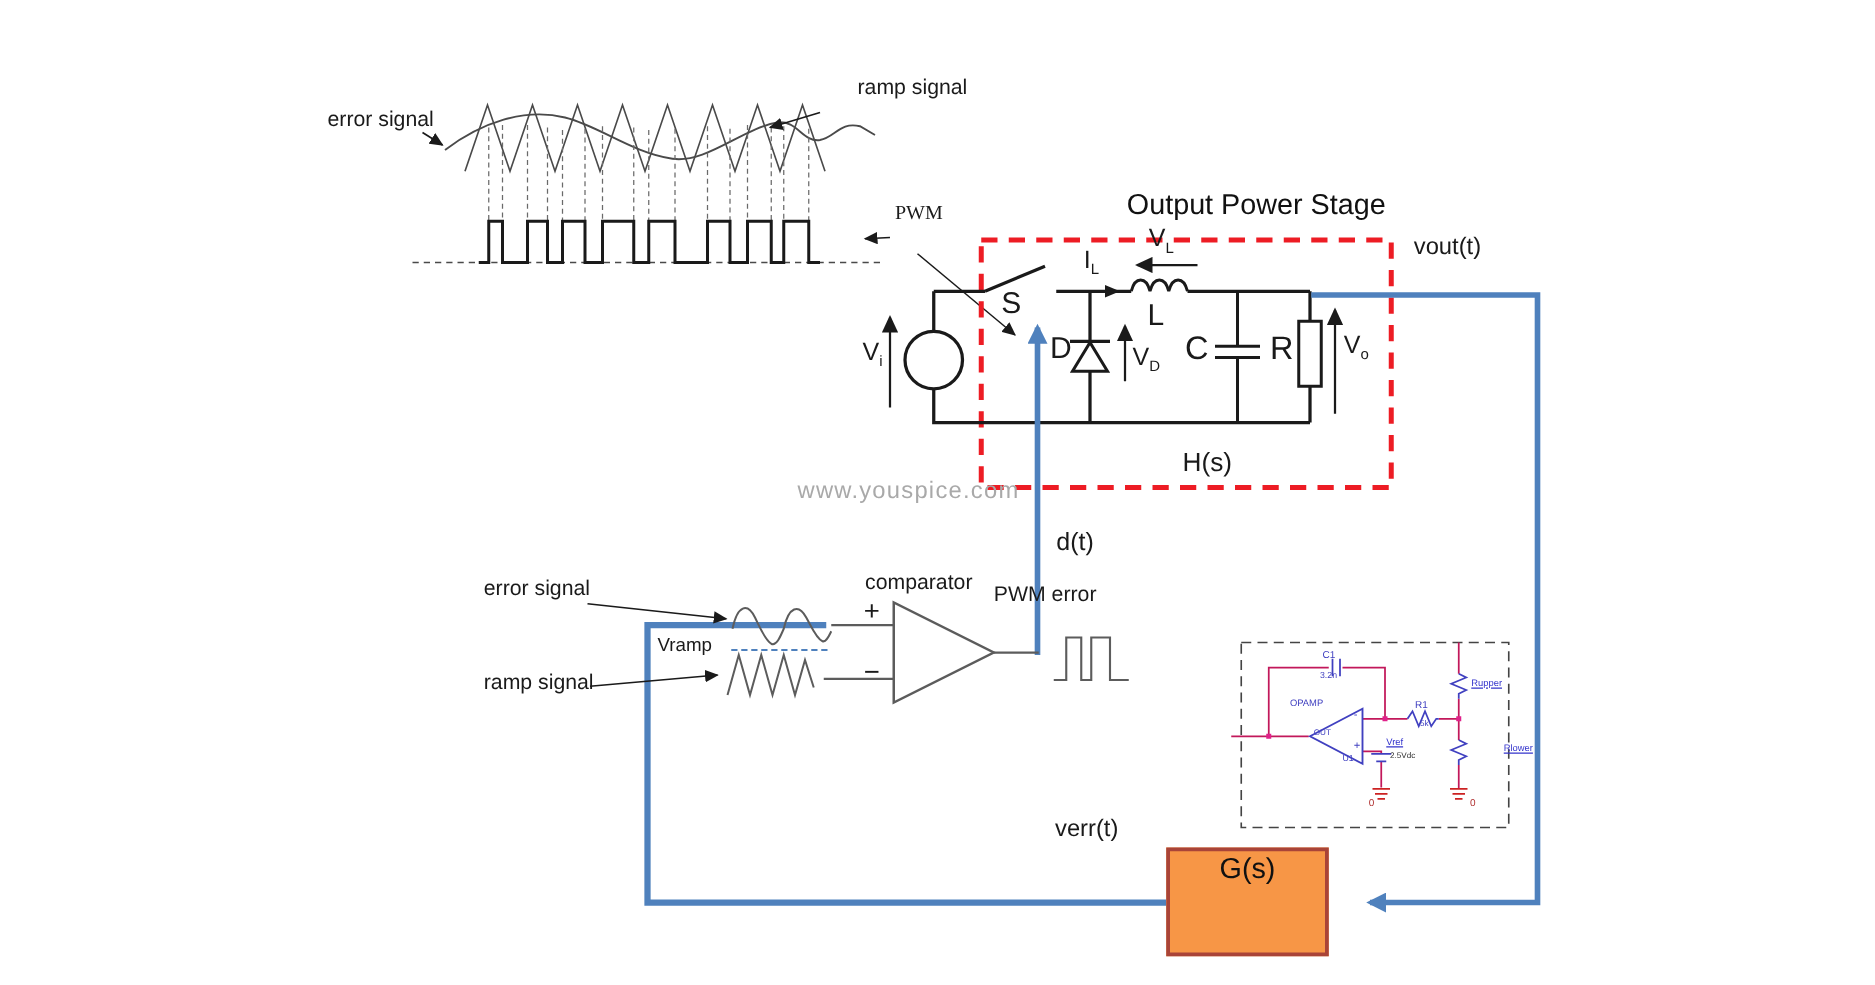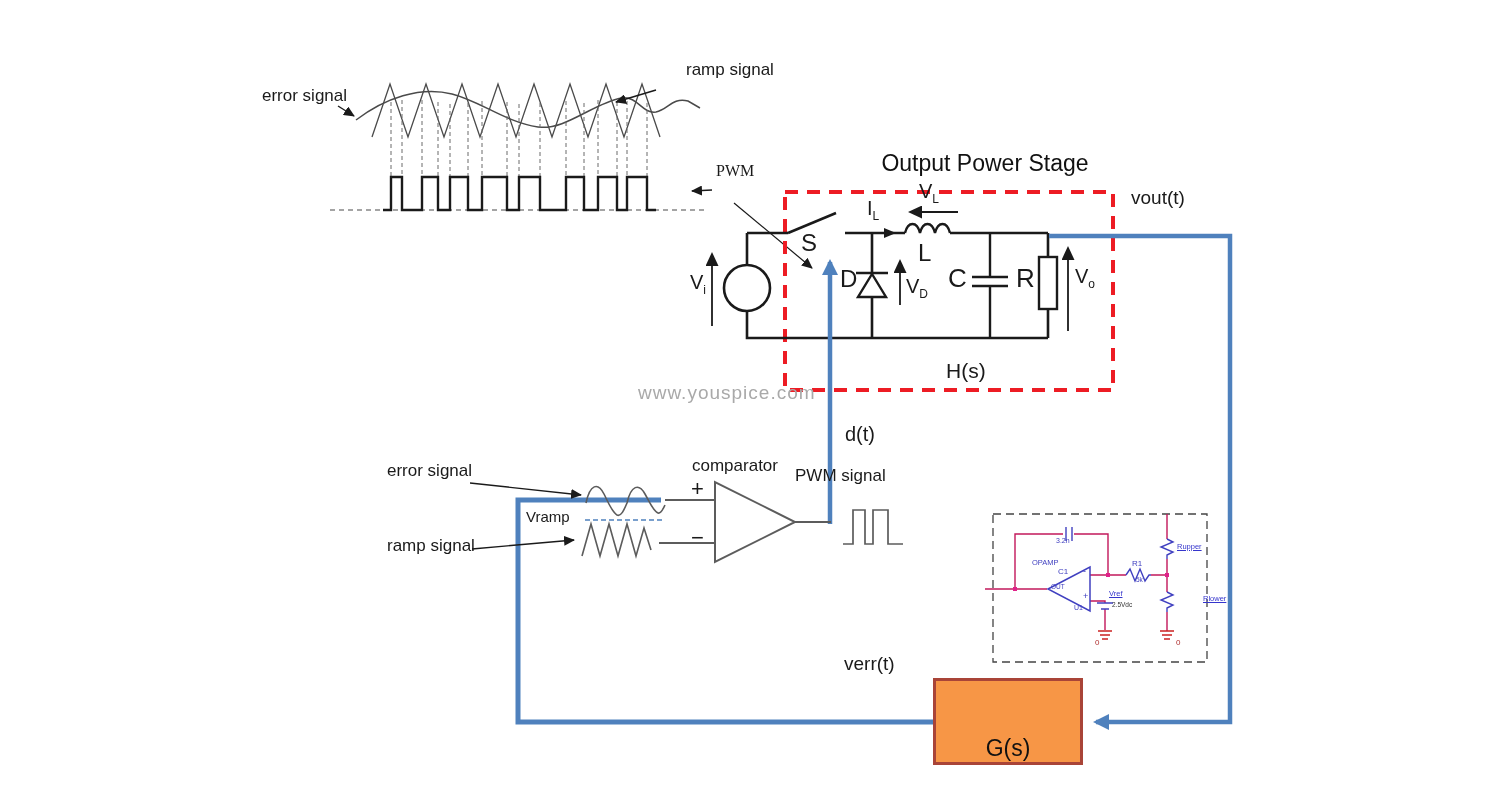--- a/index.html
+++ b/index.html
@@ -12,23 +12,23 @@
   .title-big { font-size:23px; color:#111; }
   .comp-lbl { font-size:17px; }
   .circ-lbl { font-size:24px; }
   .circ-lbl-lg { font-size:26px; }
   .v-lbl { font-size:20px; }
   .sig-lbl { font-size:19px; }
   .tiny { font-family:"Liberation Sans", sans-serif; }
   .sch-blue { color:#4040c0; }
   .sch-link { color:#3535cc; text-decoration:underline; }
   .sch-red { color:#b03030; }
-  .gs-box { position:absolute; left:933px; top:678px; width:150px; height:87px;
+  .gs-box { position:absolute; left:933px; top:678px; width:130px; height:87px;
             background:#f79646; border:3px solid #a94438;
-            display:flex; align-items:flex-end; justify-content:center;
+            display:flex; align-items:flex-start; justify-content:center;
             font-size:23px; color:#111; }
 </style>
 </head>
 <body>
 
 <div id="canvas">
 
   <svg class="layer" width="1500" height="788" viewBox="0 0 1500 788">
     <defs>
       <marker id="mk" markerUnits="userSpaceOnUse" markerWidth="12" markerHeight="10" refX="10" refY="5" orient="auto">
@@ -138,21 +138,21 @@
       </g>
     </g>
   </svg>
 
   <div class="lbl watermark" style="left:638px; top:383px;">www.youspice.com</div>
 
   <div class="lbl comp-lbl" style="left:262px; top:87px;">error signal</div>
   <div class="lbl comp-lbl" style="left:686px; top:61px;">ramp signal</div>
   <div class="lbl" style="left:716px; top:163px; font-size:16px; font-family:'Liberation Serif',serif;">PWM</div>
 
-  <div class="lbl title-big" style="left:869px; top:151px; width:232px; text-align:center;">Output Power Stage</div>
+  <div class="lbl title-big" style="left:889px; top:151px; width:232px; text-align:center;">Output Power Stage</div>
   <div class="lbl sig-lbl" style="left:946px; top:360px; font-size:21px;">H(s)</div>
 
   <div class="lbl v-lbl" style="left:690px; top:272px;"><span>V</span><sub>i</sub></div>
   <div class="lbl circ-lbl" style="left:801px; top:230px;">S</div>
   <div class="lbl circ-lbl" style="left:840px; top:266px;">D</div>
   <div class="lbl v-lbl" style="left:906px; top:276px;"><span>V</span><sub>D</sub></div>
   <div class="lbl v-lbl" style="left:867px; top:198px;"><span>I</span><sub>L</sub></div>
   <div class="lbl v-lbl" style="left:919px; top:181px;"><span>V</span><sub>L</sub></div>
   <div class="lbl circ-lbl" style="left:918px; top:240px;">L</div>
   <div class="lbl circ-lbl-lg" style="left:948px; top:265px;">C</div>
@@ -162,27 +162,27 @@
   <div class="lbl sig-lbl" style="left:1131px; top:188px;">vout(t)</div>
   <div class="lbl sig-lbl" style="left:845px; top:424px; font-size:20px;text-align:right;">d(t)</div>
   <div class="lbl sig-lbl" style="left:844px; top:638px;margin-top:16px;">verr(t)</div>
 
   <div class="lbl comp-lbl" style="left:387px; top:462px;">error signal</div>
   <div class="lbl comp-lbl" style="left:387px; top:537px;">ramp signal</div>
   <div class="lbl" style="left:526px; top:509px; font-size:15px;">Vramp</div>
   <div class="lbl comp-lbl" style="left:648px; top:457px;margin-left:44px;">comparator</div>
   <div class="lbl" style="left:691px; top:477px; font-size:22px;">+</div>
   <div class="lbl" style="left:691px; top:526px; font-size:22px;">−</div>
-  <div class="lbl comp-lbl" style="left:795px; top:467px;">PWM signal</div>
+  <div class="lbl comp-lbl" style="left:795px; top:467px;">PWM error</div>
 
   <div class="gs-box">
     <span>G(s)</span>
   </div>
 
-  <div class="lbl tiny sch-blue" style="left:1058px; top:520px; font-size:8px;margin-top:48px;">C1</div>
+  <div class="lbl tiny sch-blue" style="left:1058px; top:520px; font-size:8px;">C1</div>
   <div class="lbl tiny sch-blue" style="left:1056px; top:537px; font-size:7px;">3.2n</div>
   <div class="lbl tiny sch-blue" style="left:1032px; top:559px; font-size:7.5px;">OPAMP</div>
   <div class="lbl tiny sch-blue" style="left:1051px; top:584px; font-size:6.5px;">OUT</div>
   <div class="lbl tiny sch-blue" style="left:1074px; top:604px; font-size:7px;">U1</div>
   <div class="lbl tiny sch-blue" style="left:1083px; top:567px; font-size:9px;">-</div>
   <div class="lbl tiny sch-blue" style="left:1083px; top:592px; font-size:9px;">+</div>
   <div class="lbl tiny sch-blue" style="left:1132px; top:560px; font-size:8px;">R1</div>
   <div class="lbl tiny sch-blue" style="left:1136px; top:577px; font-size:6.5px;">5k</div>
   <div class="lbl tiny sch-link" style="left:1177px; top:543px; font-size:7.5px;">Rupper</div>
   <div class="lbl tiny sch-link" style="left:1177px; top:595px; font-size:7.5px;padding-left:26px;">Rlower</div>

